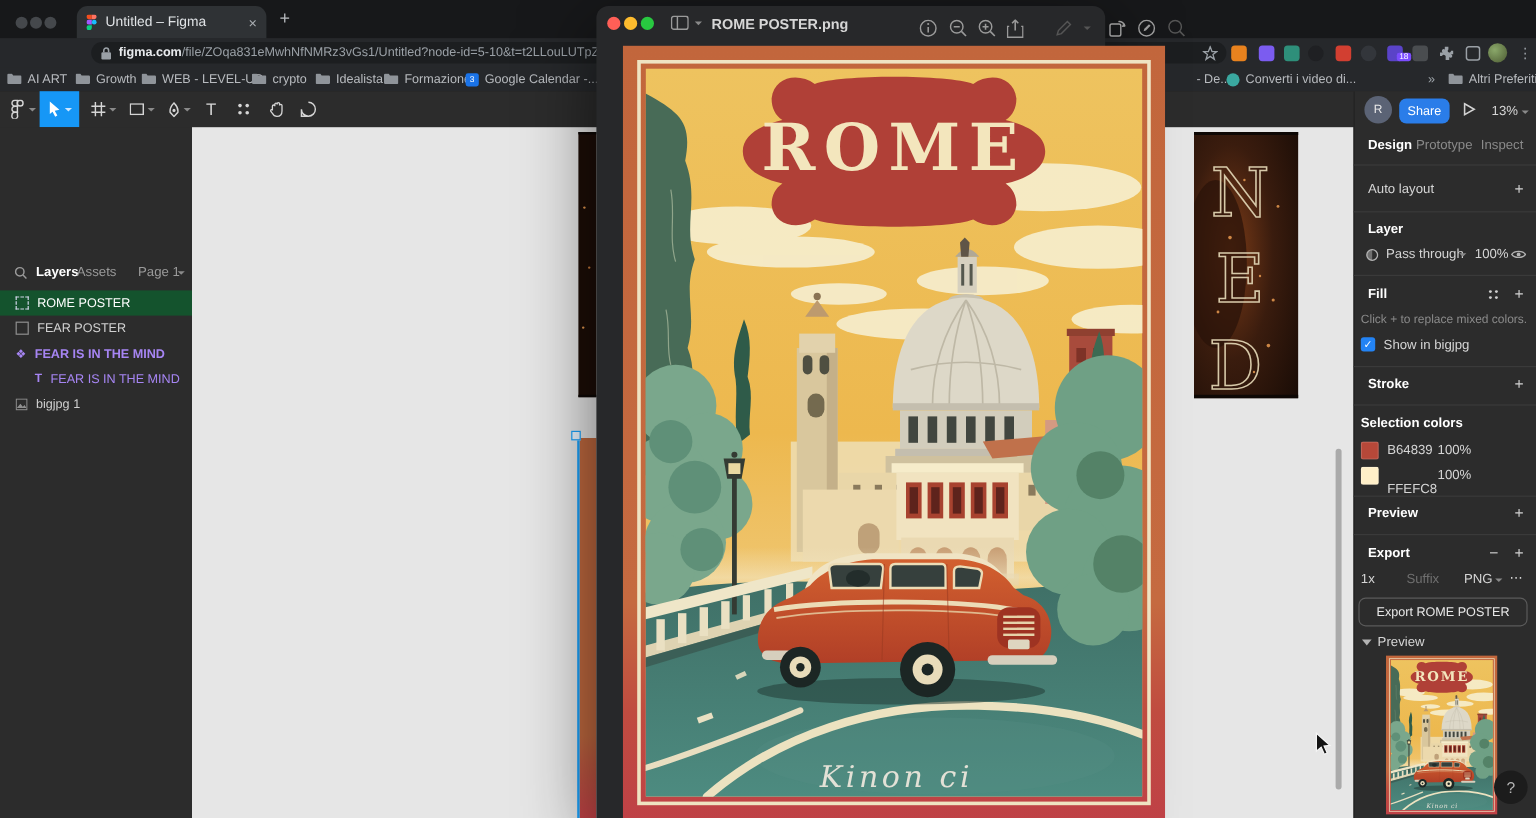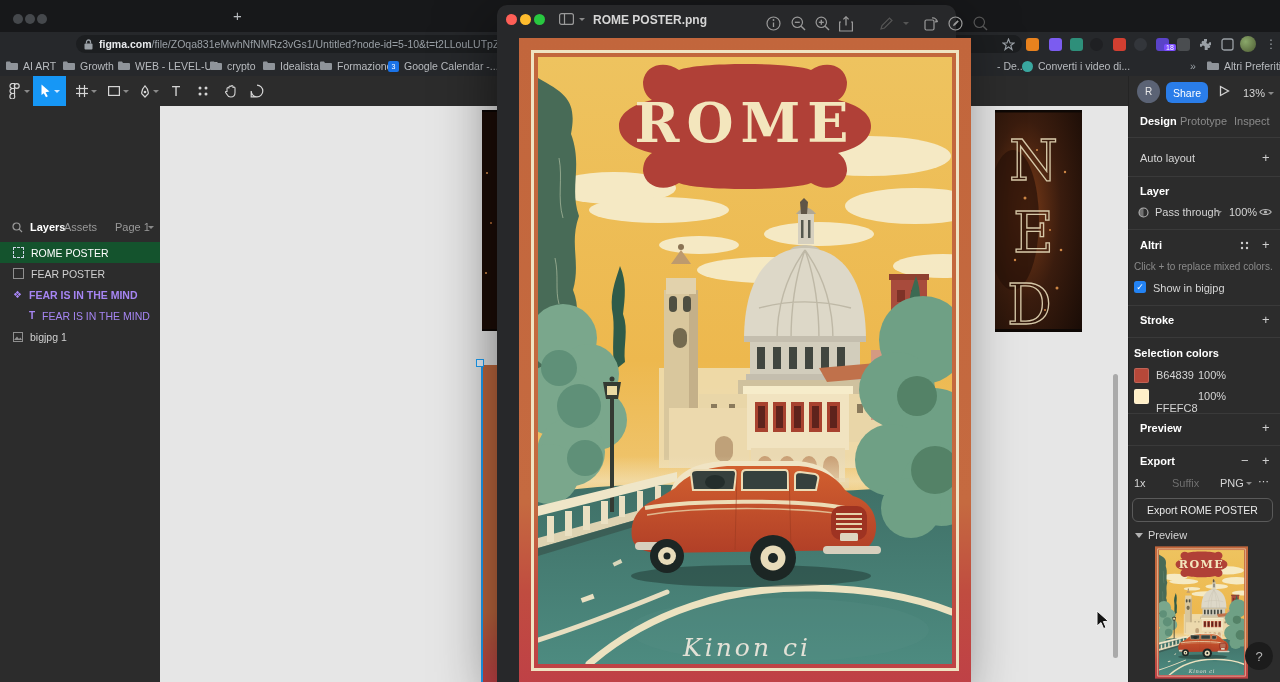--- a/index.html
+++ b/index.html
@@ -46,21 +46,21 @@
   .swatch{width:13px;height:13px;border-radius:2px;border:1px solid rgba(255,255,255,.15);}
   .sw-red{background:#B64839;} .sw-cream{background:#FFEFC8;}
   .checkbox{width:12px;height:12px;border-radius:2.5px;background:#2383f4;color:#fff;font-size:9px;display:flex;align-items:center;justify-content:center;}
   .exbtn{left:1132px;top:498px;width:139px;height:22px;border:1px solid #5a5a5a;border-radius:6px;color:#e8e8e8;font-size:10.5px;display:flex;align-items:center;justify-content:center;}
   .sharebtn{left:1166px;top:82px;width:42px;height:21px;background:#2a7de9;border-radius:6px;color:#fff;font-size:10.5px;display:flex;align-items:center;justify-content:center;}
   .avatar{left:1137px;top:80px;width:23px;height:23px;border-radius:50%;background:#5b6375;color:#e8e8e8;font-size:10px;display:flex;align-items:center;justify-content:center;}
   .helpbtn{left:1245px;top:642px;width:28px;height:28px;border-radius:50%;background:#1c1c1c;color:#b5b5b5;font-size:13px;display:flex;align-items:center;justify-content:center;z-index:40;}
   .tri-down{width:0;height:0;border-left:4px solid transparent;border-right:4px solid transparent;border-top:5px solid #b3b3b3;}
 
   
-  .ql{left:497px;top:5px;width:424px;height:677px;background:#27282a;border-radius:10px 10px 0 0;box-shadow:0 18px 60px rgba(0,0,0,.55);z-index:50;padding-left:35px;}
+  .ql{left:497px;top:5px;width:424px;height:677px;background:#27282a;border-radius:10px 10px 0 0;box-shadow:0 18px 60px rgba(0,0,0,.55);z-index:50;}
   .ql-title{font-size:12px;font-weight:bold;color:#d6d6d6;white-space:nowrap;}
   .qlight{width:11px;height:11px;border-radius:50%;}
   .qico{position:absolute;top:11px;color:#9a9a9a;}
   .qdim{color:#555;}
 
   .scrollbar{left:1113px;top:374px;width:5px;height:284px;background:#9b9b9b;border-radius:3px;opacity:.8;}
   .handle{left:476px;top:359px;width:8px;height:8px;background:#eaf5ff;border:1.5px solid #1ba1f9;box-sizing:border-box;}
   .selline{left:481px;top:363px;width:2px;height:319px;background:#1ba1f9;}
   .fearstrip{left:482px;top:110px;width:15px;height:221px;background:#1c0d07;border-top:2px solid #0d0705;border-bottom:2px solid #0d0705;box-sizing:border-box;}
   .romestrip{left:483px;top:365px;width:14px;height:317px;background:linear-gradient(#c0693f 78%,#c04146);}
@@ -313,20 +313,31 @@
           <text x="228" y="618" text-anchor="middle" font-family="'DejaVu Serif',serif" font-style="italic" font-size="25" letter-spacing="3" fill="#e3e1d6">Kinon ci</text>
         </g>
       </symbol>
     </defs>
   </svg>
 
   <div class="abs tabstrip">
     <div class="abs light" style="left:13px;top:14px"></div>
     <div class="abs light" style="left:25px;top:14px"></div>
     <div class="abs light" style="left:37px;top:14px"></div>
+    <div class="abs tab">
+      <svg width="9" height="13" viewBox="0 0 9 13">
+        <path d="M0,2 a2,2 0 0 1 2,-2 h2.5 v4 H2 a2,2 0 0 1 -2,-2Z" fill="#f24e1e"></path>
+        <path d="M4.5,0 h2 a2,2 0 0 1 0,4 h-2Z" fill="#ff7262"></path>
+        <path d="M0,6.5 a2,2 0 0 1 2,-2 h2.5 v4 H2 a2,2 0 0 1 -2,-2Z" fill="#a259ff"></path>
+        <circle cx="6.5" cy="6.5" r="2" fill="#1abcfe"></circle>
+        <path d="M0,11 a2,2 0 0 1 2,-2 h2.5 v2 a2.2,2.2 0 1 1 -4.5,0Z" fill="#0acf83"></path>
+      </svg>
+      <span class="tab-title">Untitled – Figma</span>
+      <span class="tab-x">×</span>
+    </div>
     <div class="abs newtab">+</div>
   </div>
 
   <div class="abs navbar">
     <span class="abs navico" style="left:10px;top:38px">←</span>
     <span class="abs navico" style="left:34px;top:38px">→</span>
     <span class="abs navico" style="left:58px;top:38px">↻</span>
   </div>
   <div class="abs pill">
     <svg width="9" height="11" viewBox="0 0 9 11">
@@ -589,21 +600,21 @@
   </svg>
   <span class="rs" style="left:1155px;top:206px">Pass through</span>
   <span class="abs chev" style="left:1216px;top:211px"></span>
   <span class="rs" style="left:1229px;top:206px">100%</span>
   <svg class="abs" style="left:1259px;top:207px" width="13" height="10" viewBox="0 0 13 10">
     <path d="M0.8,5 C2.8,1.6 10.2,1.6 12.2,5 C10.2,8.4 2.8,8.4 0.8,5 Z" fill="none" stroke="#b3b3b3" stroke-width="1.1"></path>
     <circle cx="6.5" cy="5" r="1.6" fill="#b3b3b3"></circle>
   </svg>
   <div class="divider" style="top:229px"></div>
 
-  <span class="rs rs-b" style="left:1140px;top:239px">Altri</span>
+  <span class="rs rs-b" style="left:1140px;top:239px">Fill</span>
   <svg class="abs" style="left:1240px;top:241px" width="9" height="9" viewBox="0 0 9 9">
     <g fill="#cfcfcf">
         <circle cx="2" cy="2" r="1.2"></circle>
         <circle cx="7" cy="2" r="1.2"></circle>
         <circle cx="2" cy="7" r="1.2"></circle>
         <circle cx="7" cy="7" r="1.2"></circle>
       </g>
   </svg>
   <span class="rs plus" style="left:1262px;top:237px">+</span>
   <span class="rs rs-dim" style="left:1134px;top:261px;font-size:10px">Click + to replace mixed colors.</span>

